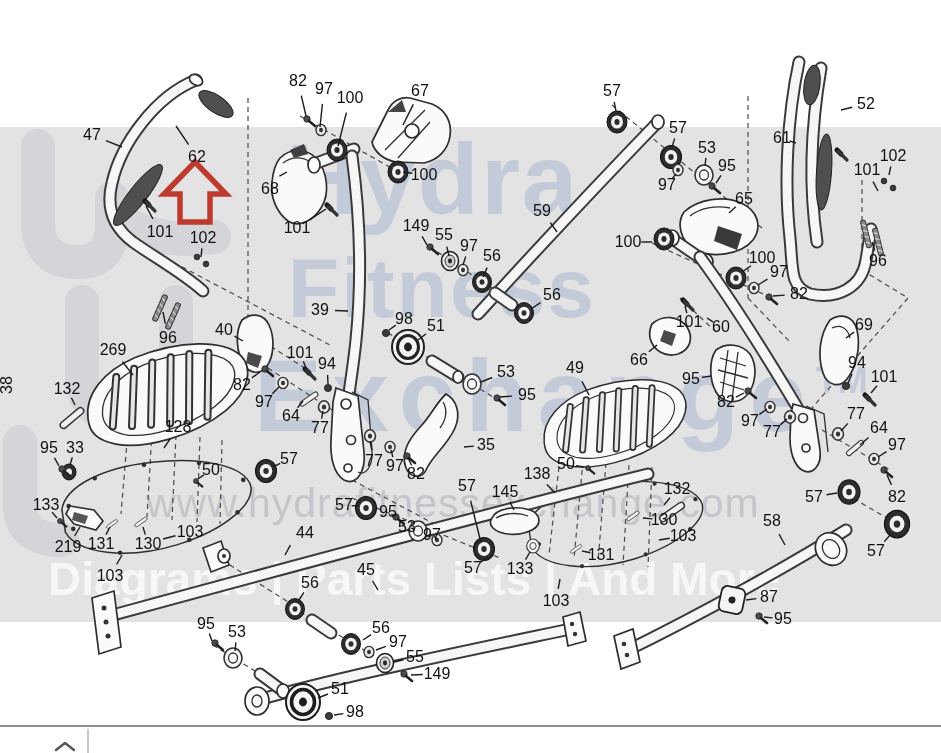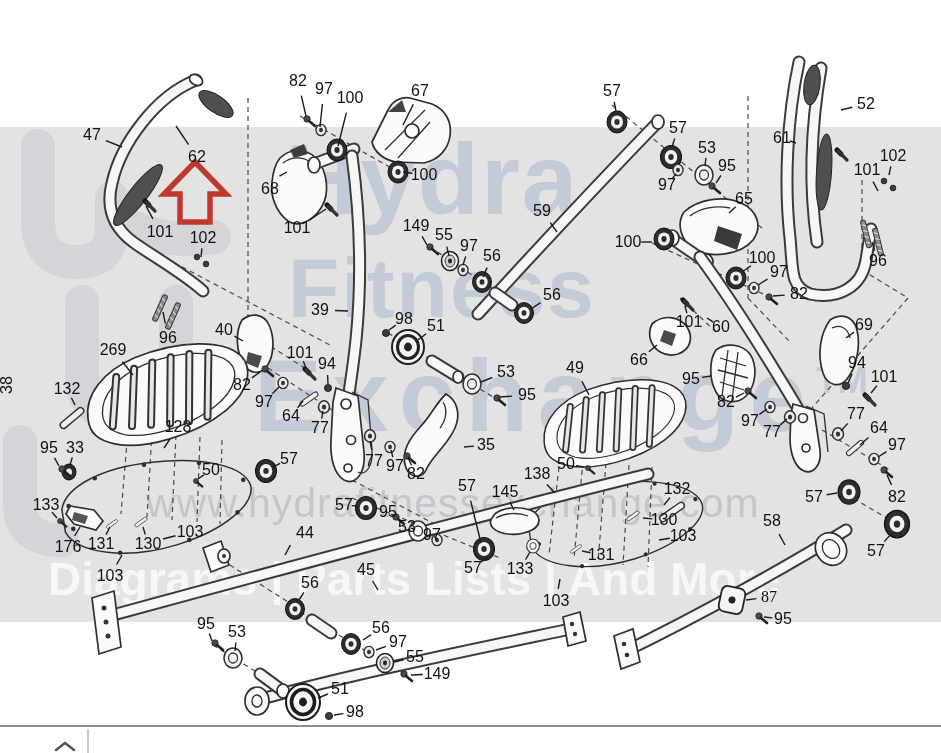--- a/index.html
+++ b/index.html
@@ -547,21 +547,21 @@
       <div class="lbl" style="left: 264px; top: 402px;">97</div>
       <div class="lbl" style="left: 327px; top: 364px;">94</div>
       <div class="lbl" style="left: 291px; top: 416px;">64</div>
       <div class="lbl" style="left: 320px; top: 428px;">77</div>
       <div class="lbl" style="left: 178px; top: 427px;">128</div>
       <div class="lbl" style="left: 49px; top: 448px;">95</div>
       <div class="lbl" style="left: 75px; top: 448px;">33</div>
       <div class="lbl" style="left: 211px; top: 470px;">50</div>
       <div class="lbl" style="left: 289px; top: 459px;">57</div>
       <div class="lbl" style="left: 46px; top: 505px;">133</div>
-      <div class="lbl" style="left: 68px; top: 547px;">176</div>
+      <div class="lbl" style="left: 68px; top: 547px;">219</div>
       <div class="lbl" style="left: 101px; top: 544px;">131</div>
       <div class="lbl" style="left: 148px; top: 544px;">130</div>
       <div class="lbl" style="left: 190px; top: 532px;">103</div>
       <div class="lbl" style="left: 110px; top: 576px;">103</div>
       <div class="lbl" style="left: 305px; top: 533px;">44</div>
       <div class="lbl" style="left: 506px; top: 372px;">53</div>
       <div class="lbl" style="left: 527px; top: 395px;">95</div>
       <div class="lbl" style="left: 486px; top: 445px;">35</div>
       <div class="lbl" style="left: 374px; top: 461px;">77</div>
       <div class="lbl" style="left: 395px; top: 466px;">97</div>
@@ -585,21 +585,21 @@
       <div class="lbl" style="left: 310px; top: 583px;">56</div>
       <div class="lbl" style="left: 366px; top: 570px;">45</div>
       <div class="lbl" style="left: 381px; top: 628px;">56</div>
       <div class="lbl" style="left: 398px; top: 642px;">97</div>
       <div class="lbl" style="left: 415px; top: 657px;">55</div>
       <div class="lbl" style="left: 437px; top: 674px;">149</div>
       <div class="lbl" style="left: 340px; top: 689px;">51</div>
       <div class="lbl" style="left: 355px; top: 712px;">98</div>
       <div class="lbl" style="left: 206px; top: 624px;">95</div>
       <div class="lbl" style="left: 237px; top: 632px;">53</div>
-      <div class="lbl" style="left: 769px; top: 597px; font-family: Liberation Serif, serif;">87</div>
+      <div class="lbl" style="left: 769px; top: 597px;">87</div>
       <div class="lbl" style="left: 783px; top: 619px;">95</div>
     </div>
 
   <div class="footer">
     <div class="fdiv"></div>
     <svg class="fchev" viewBox="0 0 24 12">
       <polyline points="3,10 12,3 21,10" fill="none" stroke="#555" stroke-width="2.4" stroke-linecap="round" stroke-linejoin="round"></polyline>
     </svg>
   </div>
 

